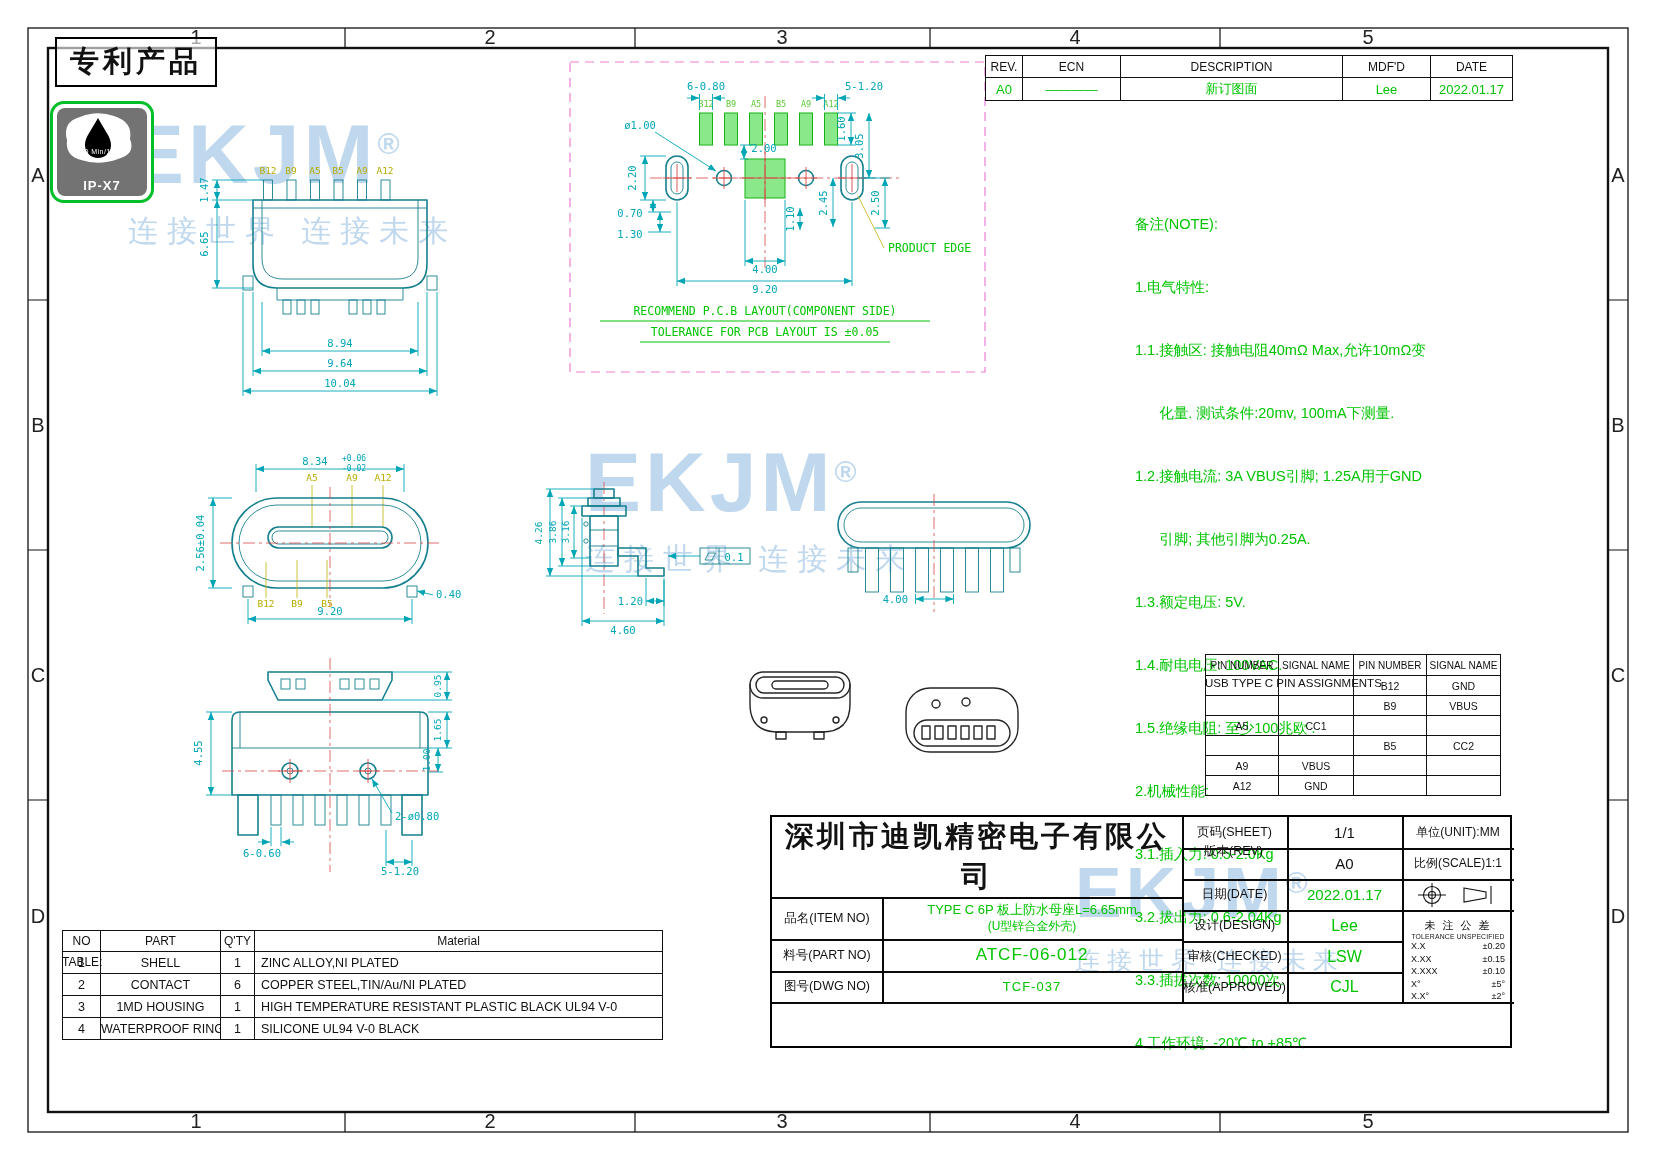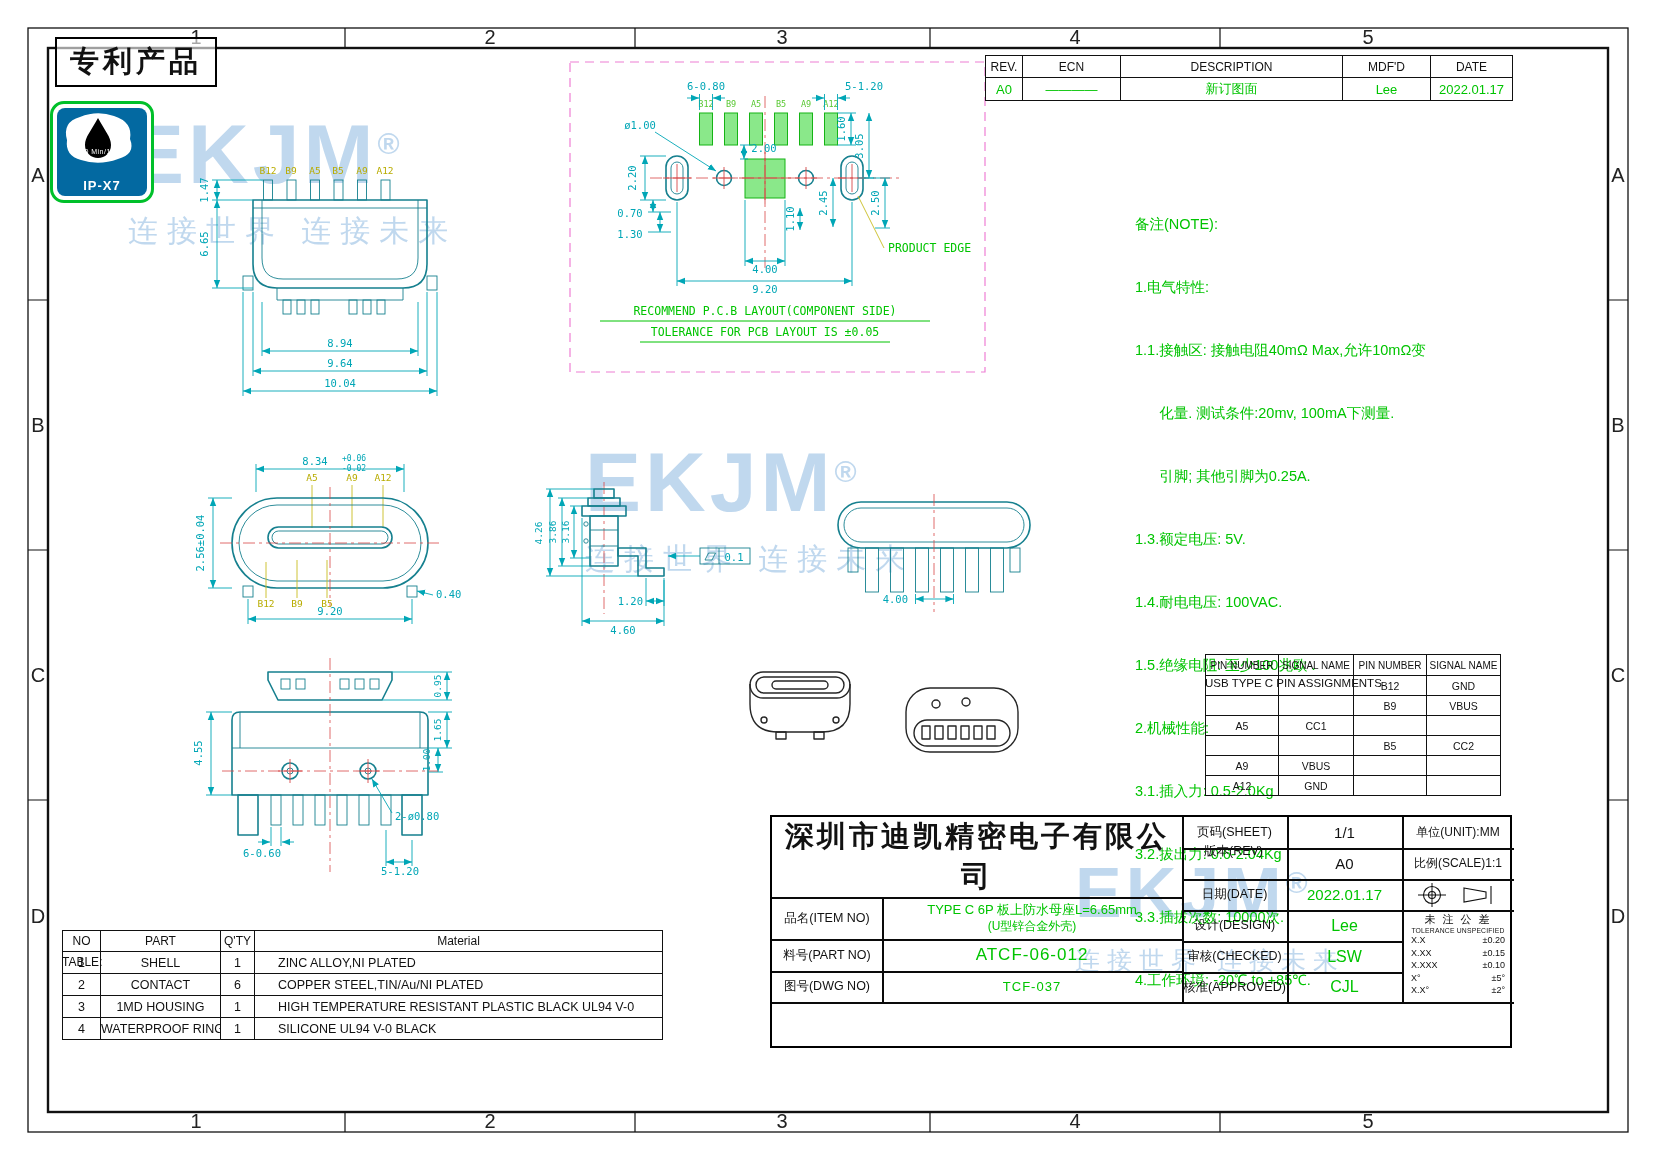--- a/index.html
+++ b/index.html
@@ -37,51 +37,51 @@
   
   .grid-label{position:absolute;z-index:3;font-size:20px;color:#222;width:30px;height:22px;
               line-height:22px;text-align:center;}
   
   .patent{position:absolute;z-index:3;left:55px;top:37px;width:158px;height:46px;border:2.5px solid #000;
           display:flex;align-items:center;justify-content:center;font-size:29px;font-weight:bold;
           letter-spacing:4px;background:rgba(255,255,255,.6);}
   
   .ip-outer{position:absolute;z-index:3;left:50px;top:101px;width:90px;height:88px;border:3px solid #00c02a;
             border-radius:14px;background:#fff;padding:4px;}
-  .ip-inner{position:relative;width:100%;height:100%;background:#0369a1;border-radius:8px;color:#fff;overflow:hidden;}
+  .ip-inner{position:relative;width:100%;height:100%;background:#737373;border-radius:8px;color:#fff;overflow:hidden;}
   .ip-duration{position:absolute;left:0;right:0;top:40px;text-align:center;font-size:7px;color:#fff;letter-spacing:.5px;}
   .ip-rating{position:absolute;left:0;right:0;bottom:3px;text-align:center;font-size:13px;font-weight:bold;color:#fff;letter-spacing:1px;}
   
   table{border-collapse:collapse;table-layout:fixed;position:absolute;z-index:3;background:transparent;}
   th,td{border:1.4px solid #111;padding:0;text-align:center;overflow:hidden;white-space:nowrap;}
   .rev-table{left:985px;top:55px;width:527px;}
   .rev-table th{height:21px;font-size:12px;font-weight:normal;margin-top:20px;}
   .rev-table td{height:22px;font-size:13px;}
   .grntxt{color:var(--green);}
   .pin-table{left:1205px;top:654px;width:296px;}
   .pin-table th{height:20px;font-size:10px;font-weight:normal;}
   .pin-table td{height:19px;font-size:10.5px;}
   .mat-table{left:62px;top:930px;width:600px;}
   .mat-table th{height:20px;font-size:12px;font-weight:normal;}
   .mat-table td{height:21px;font-size:12.5px;}
-  .mat-table td.matcell{text-align:left;padding-left:23px;}
+  .mat-table td.matcell{text-align:left;padding-left:6px;}
   .small-caption{position:absolute;z-index:3;font-size:12px;color:#111;margin-top:41px;}
   
   .notes{position:absolute;z-index:3;left:1135px;top:172px;width:380px;color:var(--green);
          font-size:14.5px;line-height:21px;white-space:pre;}
   
   .tb{position:absolute;z-index:3;left:770px;top:815px;width:742px;height:233px;border:2px solid #000;box-sizing:border-box;}
   .ln{position:absolute;background:#0a0a0a;}
   .cell{position:absolute;display:flex;align-items:center;justify-content:center;text-align:center;box-sizing:border-box;}
   .company{font-size:29px;font-weight:600;letter-spacing:3px;}
   .lbl{font-size:12.5px;}
   .val{font-size:15px;}
   .gval{color:var(--green);}
   .item-val{flex-direction:column;line-height:17px;}
-  .tolblock{position:absolute;left:630px;top:93px;width:112px;height:92px;font-size:9px;box-sizing:border-box;padding-top:2px;}
+  .tolblock{position:absolute;left:630px;top:93px;width:112px;height:92px;font-size:9px;box-sizing:border-box;padding-top:8px;}
   .tol-cn{text-align:center;font-size:11px;letter-spacing:2px;}
   .tol-en{text-align:center;font-size:6.8px;letter-spacing:.2px;}
   .tolrow{display:flex;justify-content:space-between;padding:0 9px;line-height:12.6px;}
   .disclaimer{position:absolute;left:0;top:185px;width:742px;height:48px;box-sizing:border-box;
               padding:3px 8px;font-family:"Liberation Serif",serif;font-weight:bold;font-size:15px;line-height:20px;
               text-align:left;white-space:nowrap;}
 </style>
 </head>
 <body>
 
@@ -436,20 +436,21 @@
       <td class="grntxt">2022.01.17</td>
     </tr>
   </tbody>
     </table>
 
   <div class="notes">
     <div>备注(NOTE):</div>
     <div>1.电气特性:</div>
     <div>1.1.接触区: 接触电阻40mΩ Max,允许10mΩ变</div>
     <div>      化量. 测试条件:20mv, 100mA下测量.</div>
+    <div>1.2.接触电流: 3A VBUS引脚; 1.25A用于GND</div>
     <div>      引脚; 其他引脚为0.25A.</div>
     <div>1.3.额定电压: 5V.</div>
     <div>1.4.耐电电压: 100VAC.</div>
     <div>1.5.绝缘电阻: 至少100兆欧 .</div>
     <div>2.机械性能:</div>
     <div>3.1.插入力: 0.5-2.0Kg</div>
     <div>3.2.拔出力: 0.6-2.04Kg</div>
     <div>3.3.插拔次数: 10000次.</div>
     <div>4.工作环境: -20℃ to +85℃.</div>
   </div>

